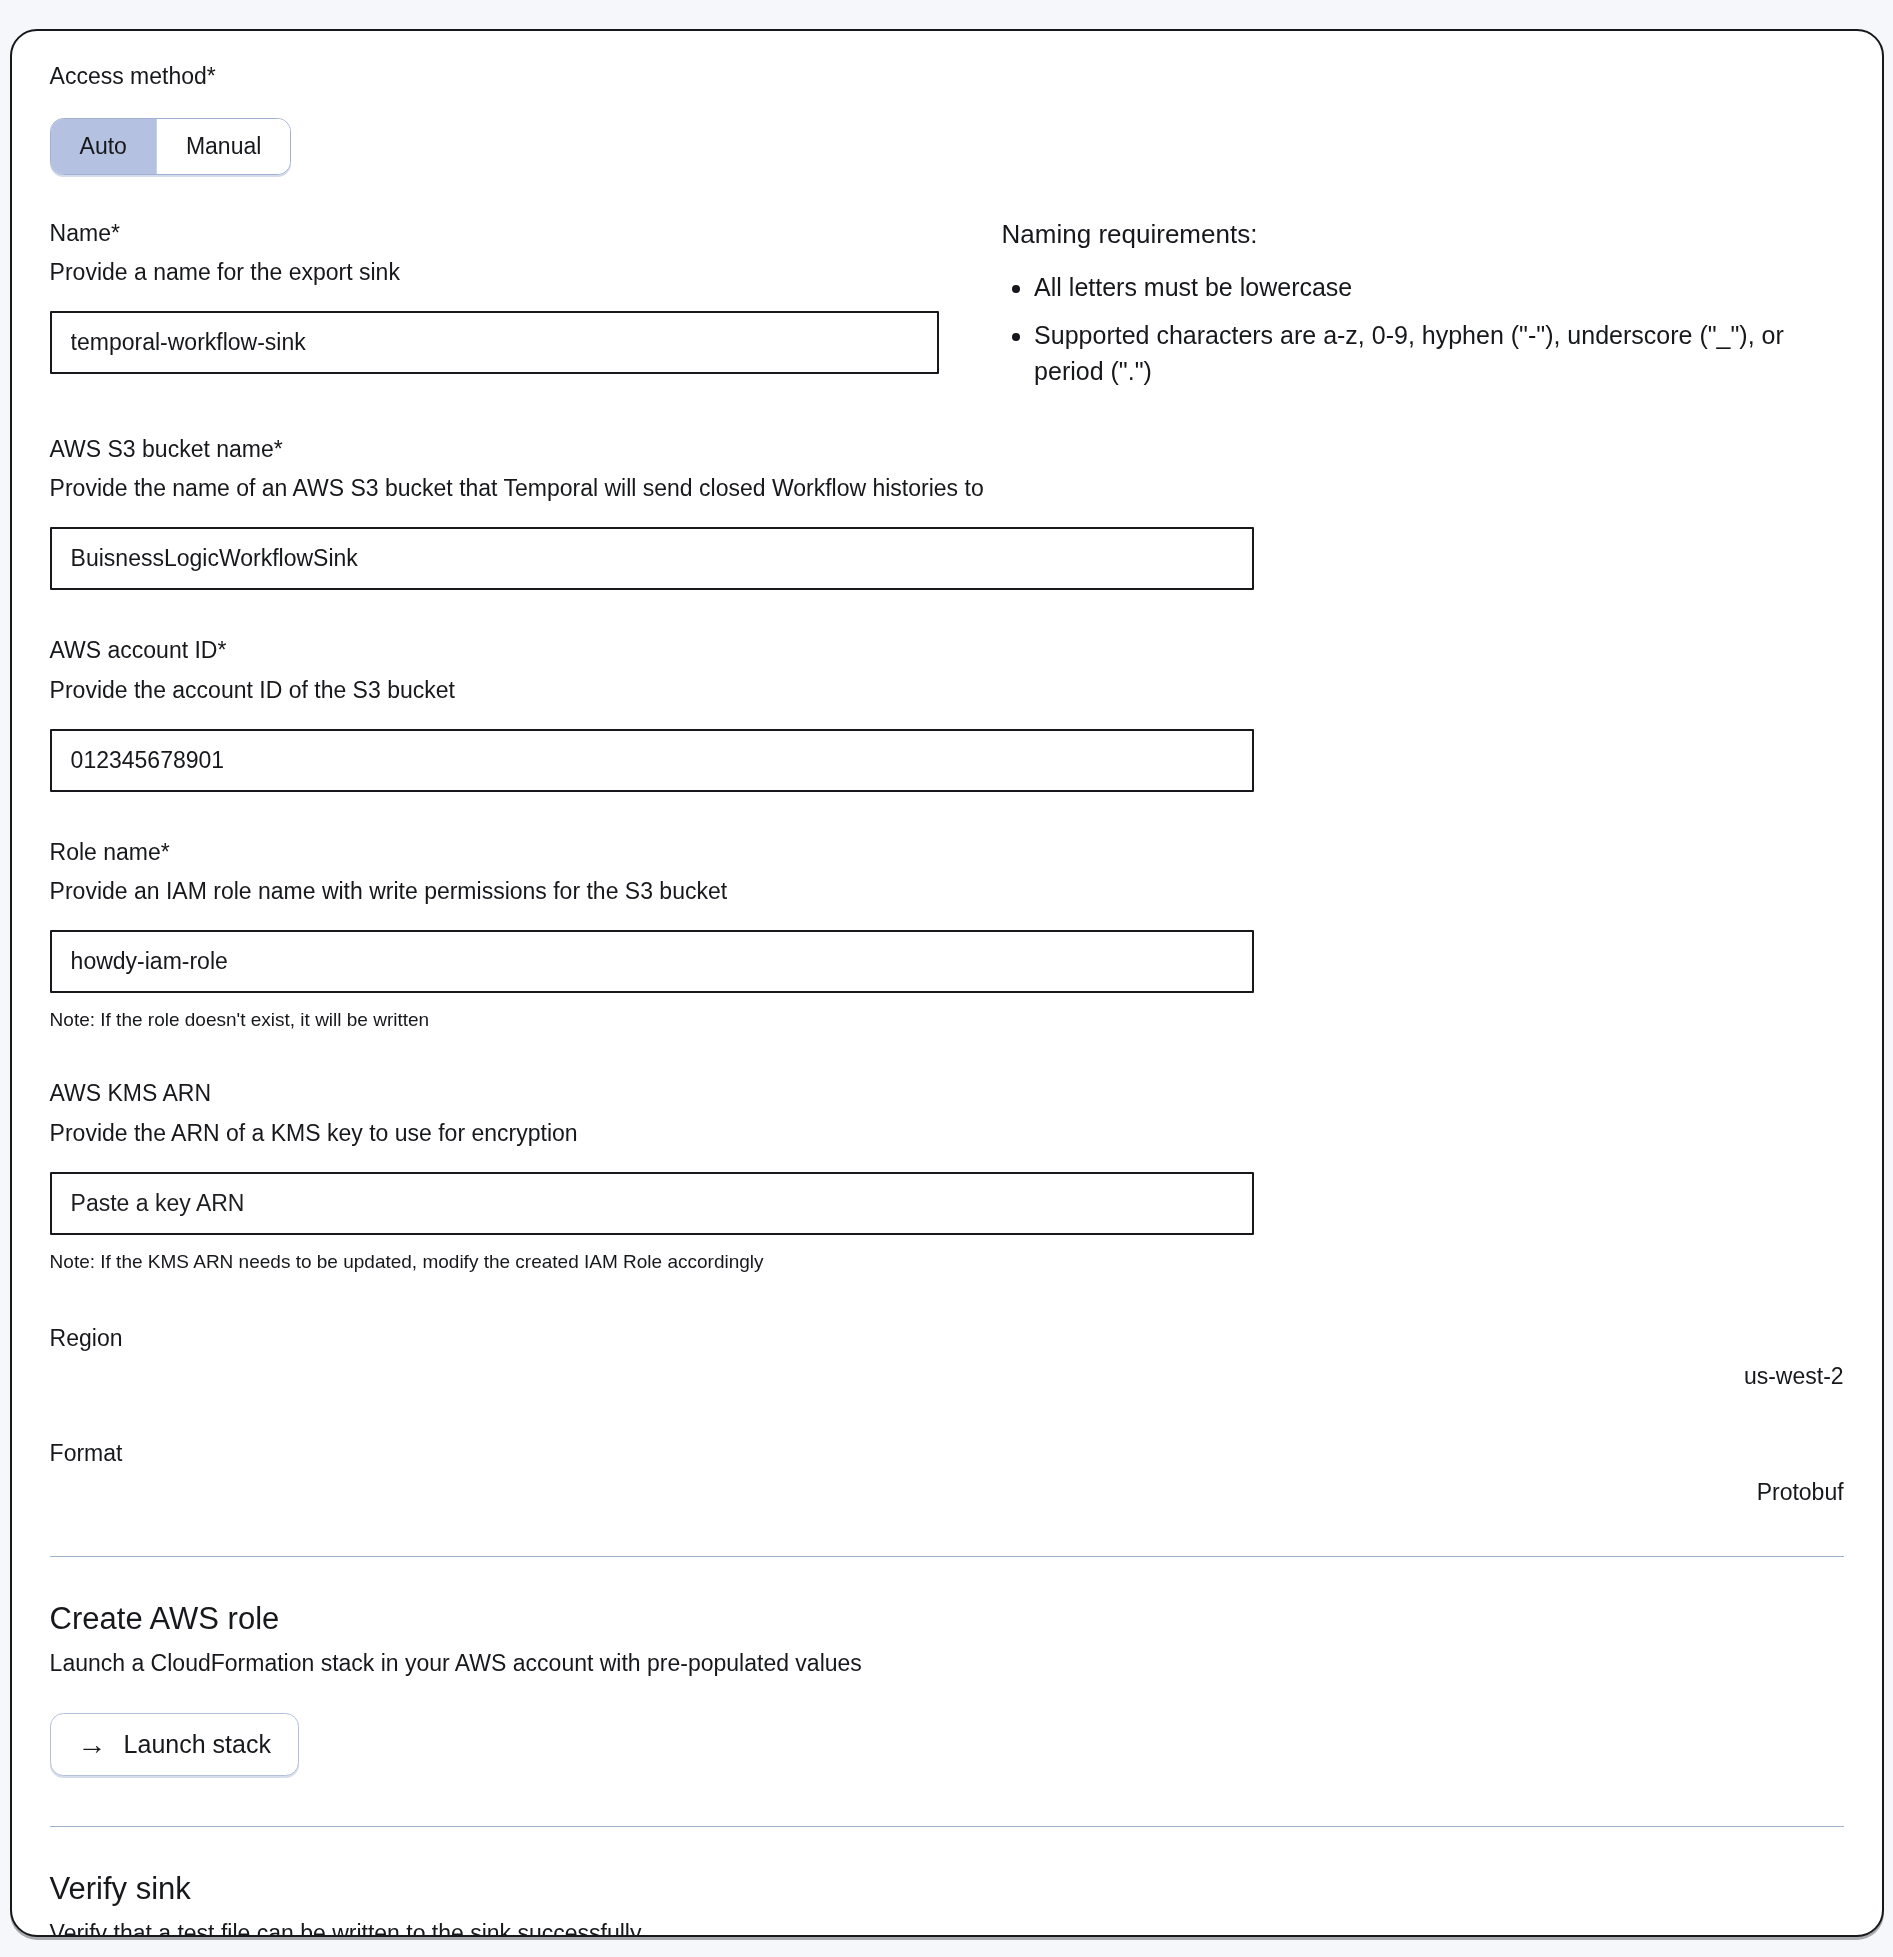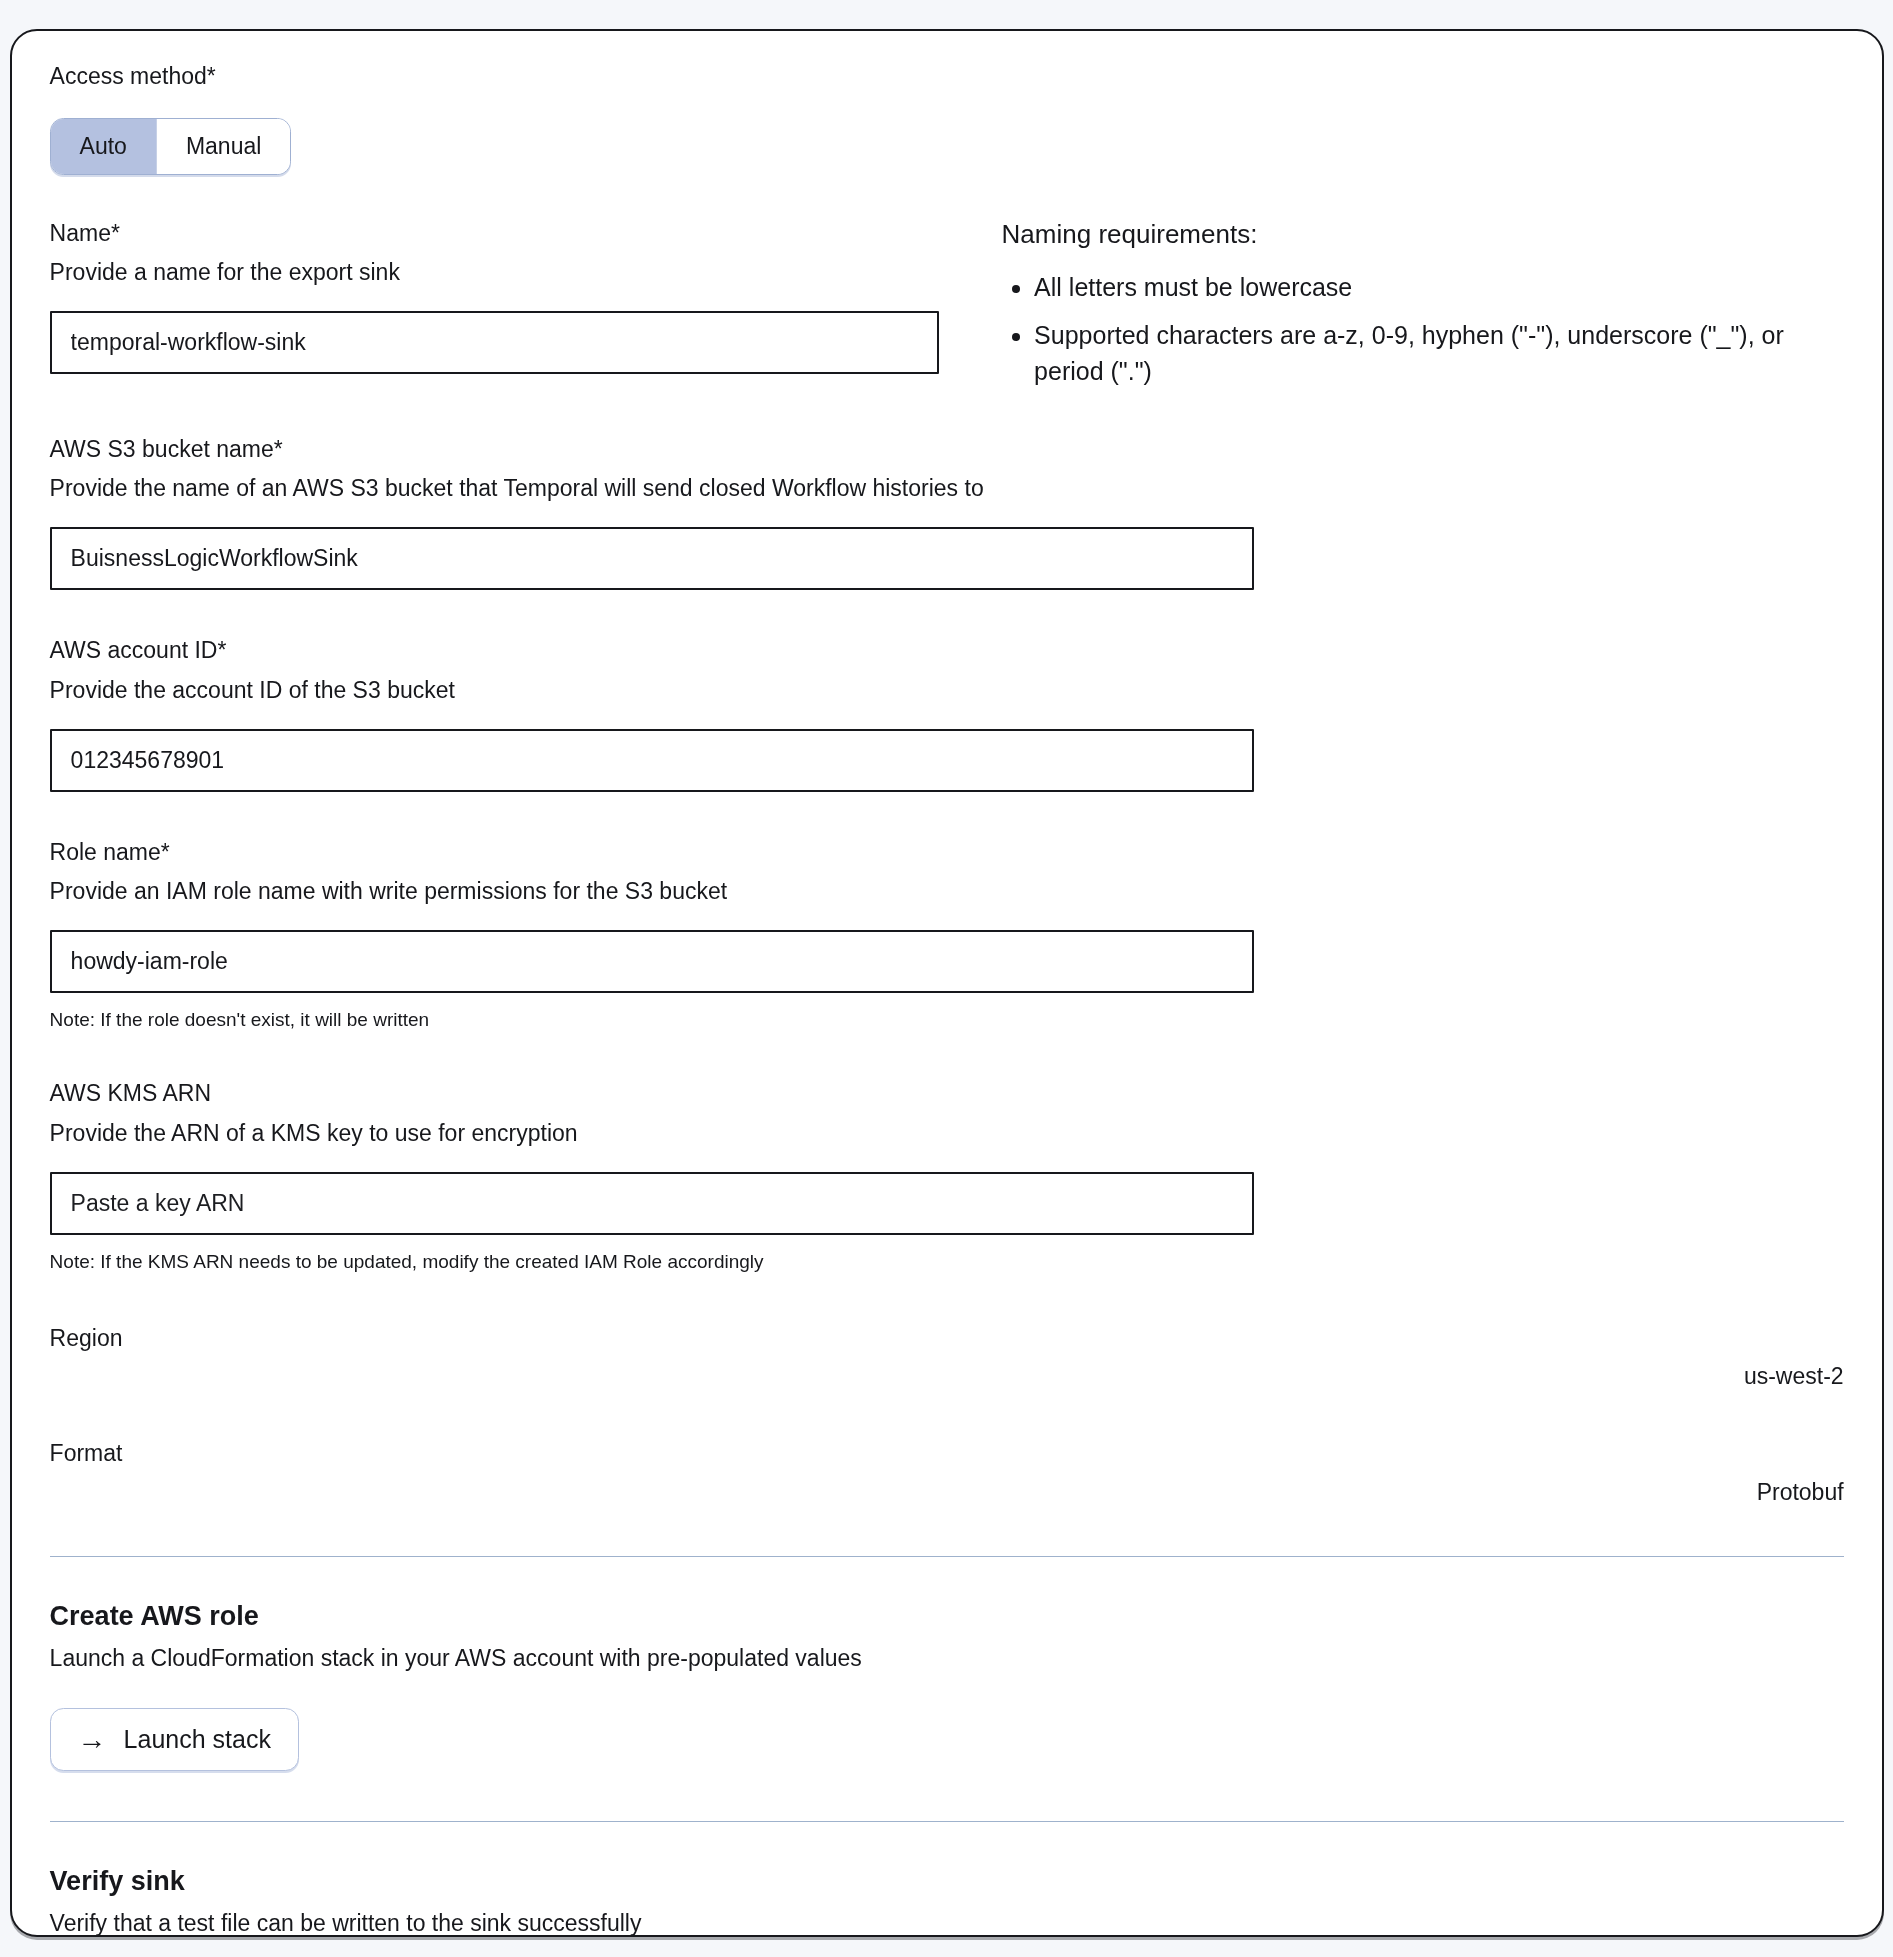--- a/index.html
+++ b/index.html
@@ -119,22 +119,22 @@
   
   .ro-group { margin-top: 50px; }
   .ro-label { font-size: 23px; margin: 0; }
   .ro-value { font-size: 23px; margin: 11.5px 0 0 0; text-align: right; }
   .divider {
     border: none;
     border-top: 1.9px solid #9fb2cc;
     margin: 50px 0 0 0;
   }
   .section-title {
-    font-size: 27px;
-    font-weight: 700;
+    font-size: 31px;
+    font-weight: 400;
     margin: 44px 0 0 0;
   }
   .section-desc {
     font-size: 23px;
     margin: 13.4px 0 0 0;
   }
   .btn {
     margin-top: 36px;
     display: inline-flex;
     align-items: center;

